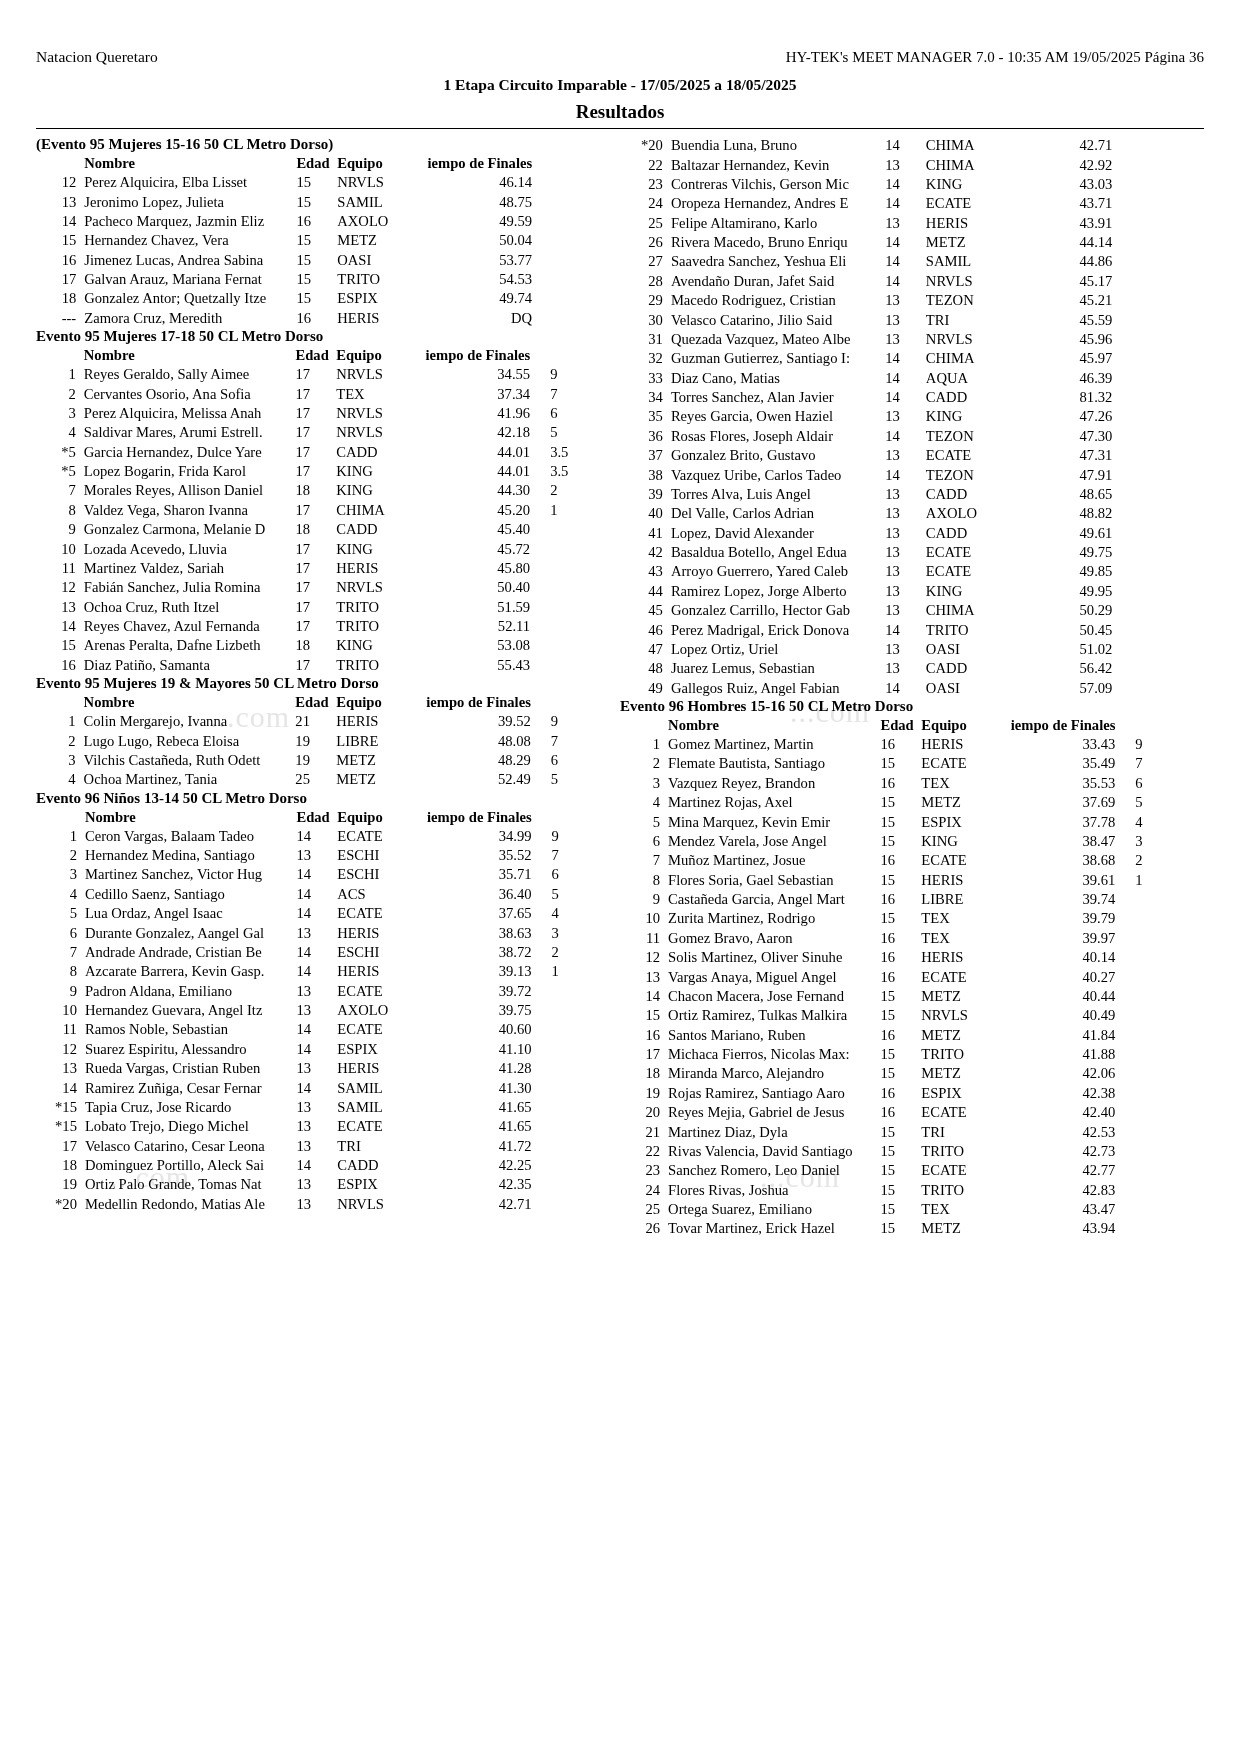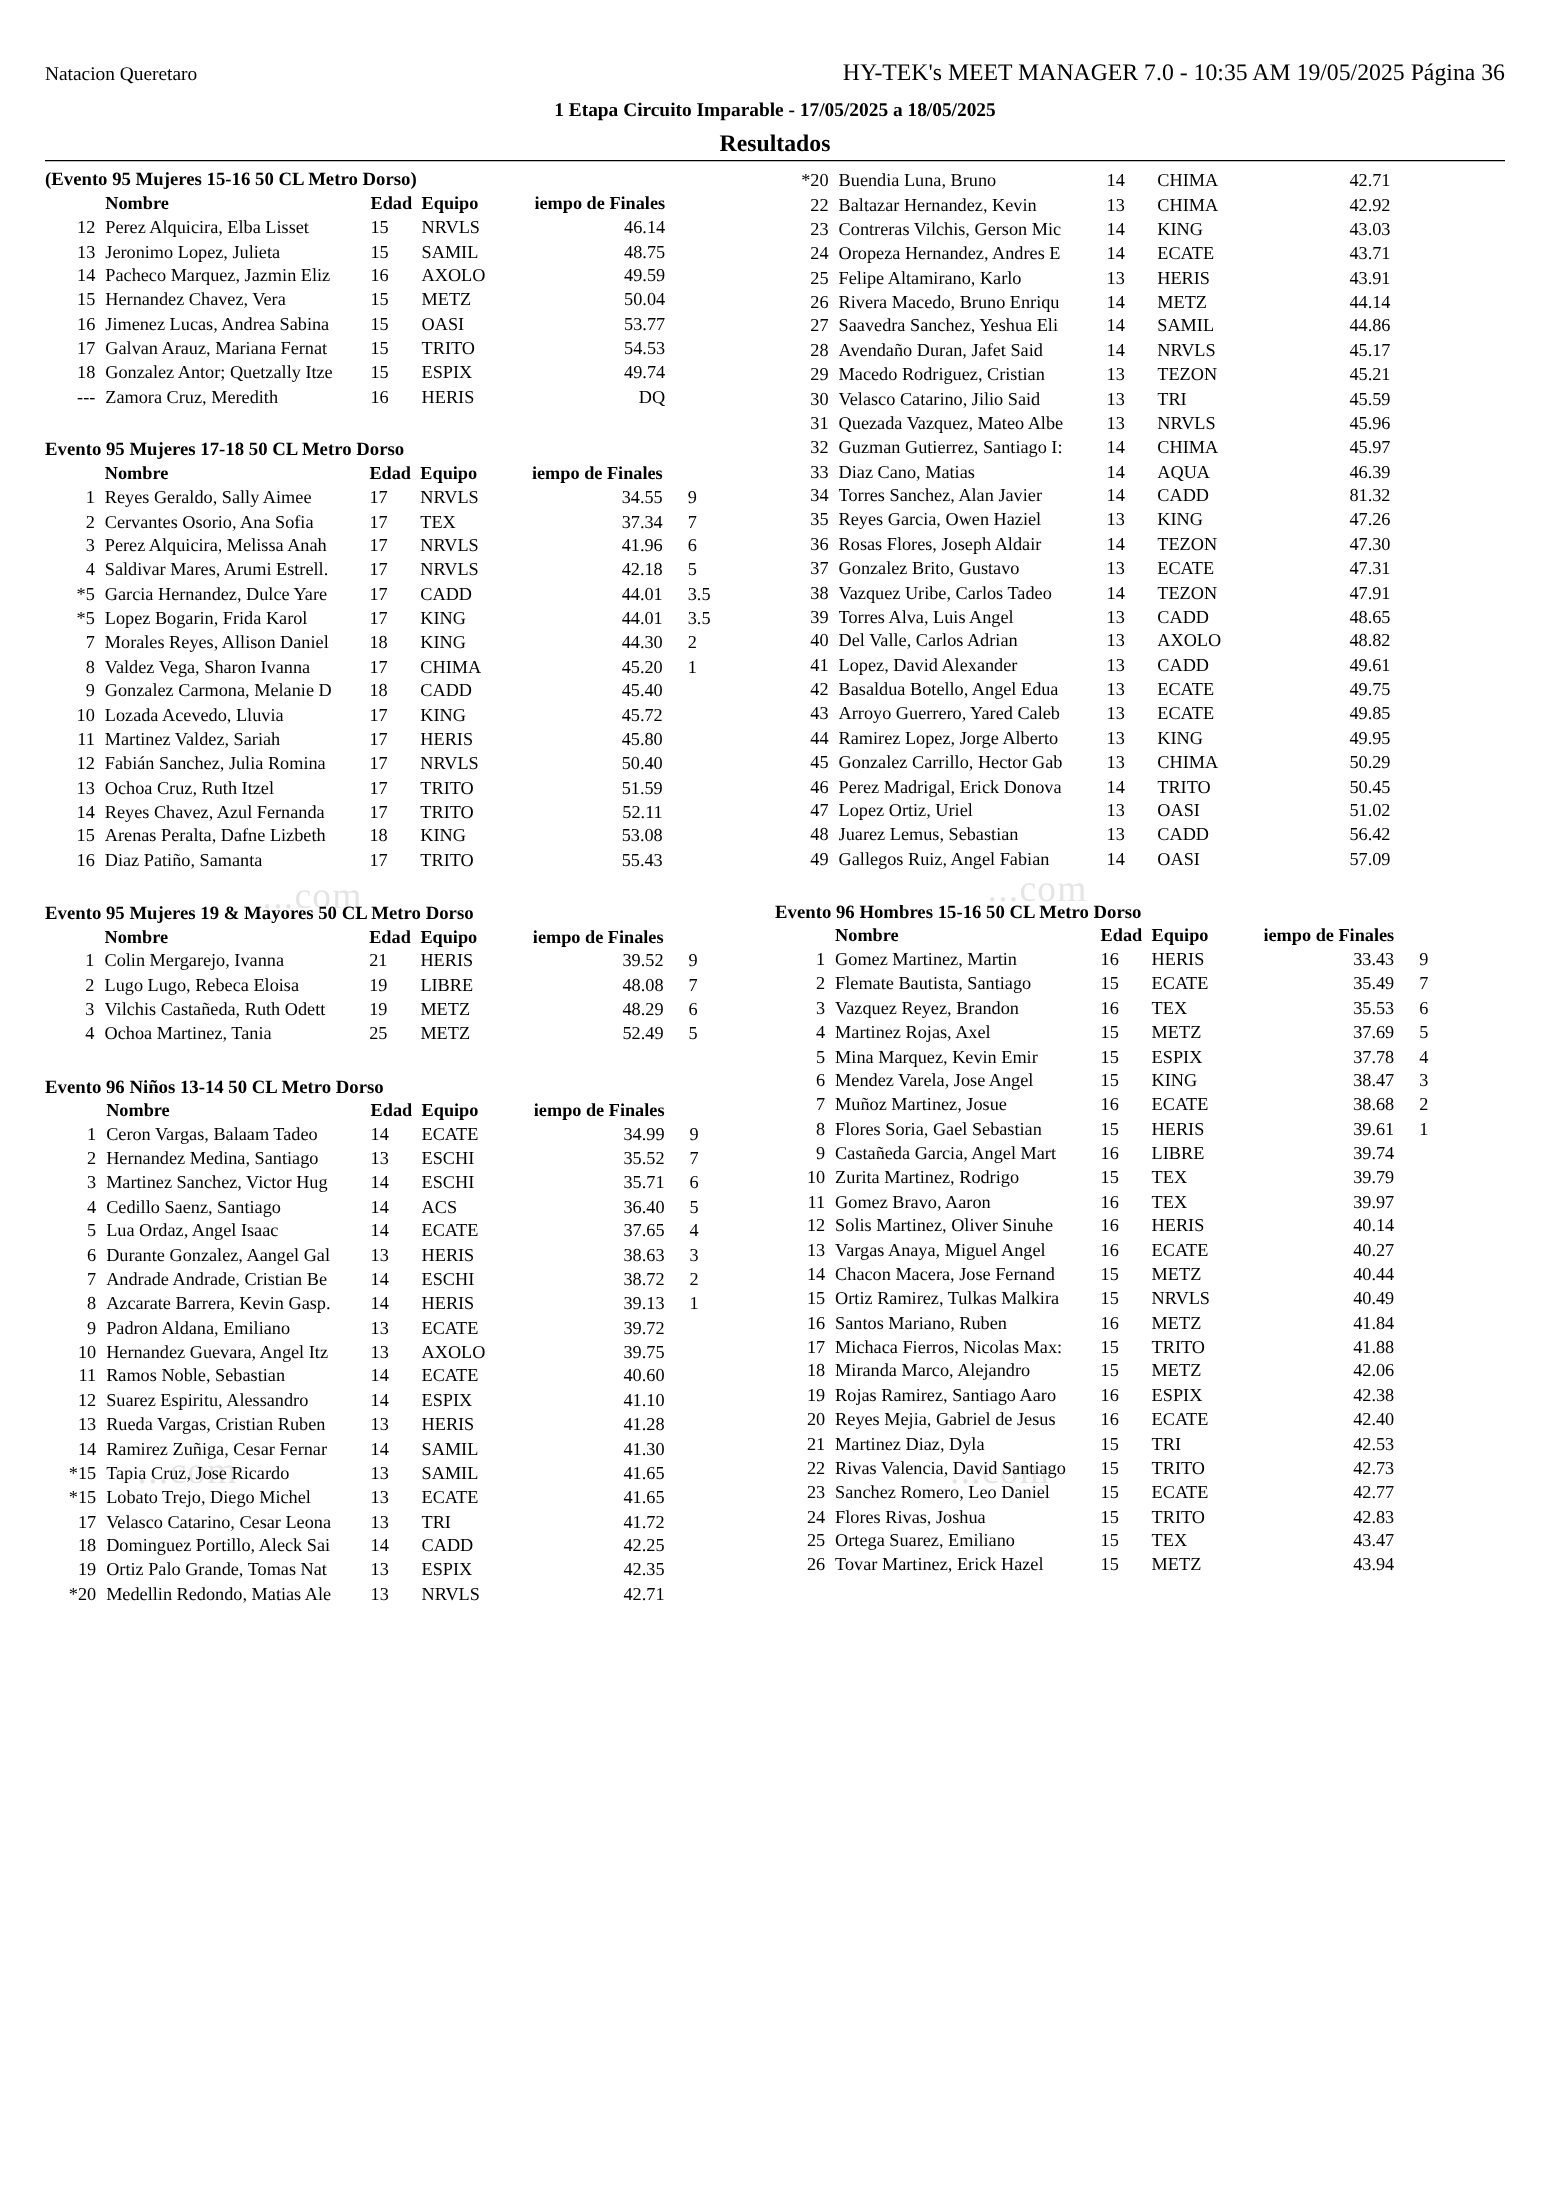--- a/index.html
+++ b/index.html
@@ -30,21 +30,21 @@
   }
   .header-row1 {
     display: flex;
     justify-content: space-between;
     align-items: baseline;
   }
   .header-left {
     font-size: 15.5px;
   }
   .header-right {
-    font-size: 19px;
+    font-size: 15px;
   }
   .header-center {
     text-align: center;
     font-weight: bold;
     font-size: 15.5px;
     margin-top: 10px;
   }
   .header-sub {
     text-align: center;
     font-weight: bold;
@@ -65,21 +65,21 @@
     right: 36px;
     display: flex;
     gap: 26px;
   }
   .col {
     width: 558px;
   }
   .event-title {
     font-weight: bold;
     font-size: 15px;
-    margin-top: 24px;
+    margin-top: 0;
     margin-bottom: 2px;
     white-space: nowrap;
   }
   .event-title.first {
     margin-top: 0;
   }
   table.results {
     width: 100%;
     border-collapse: collapse;
     font-size: 14.6px;

